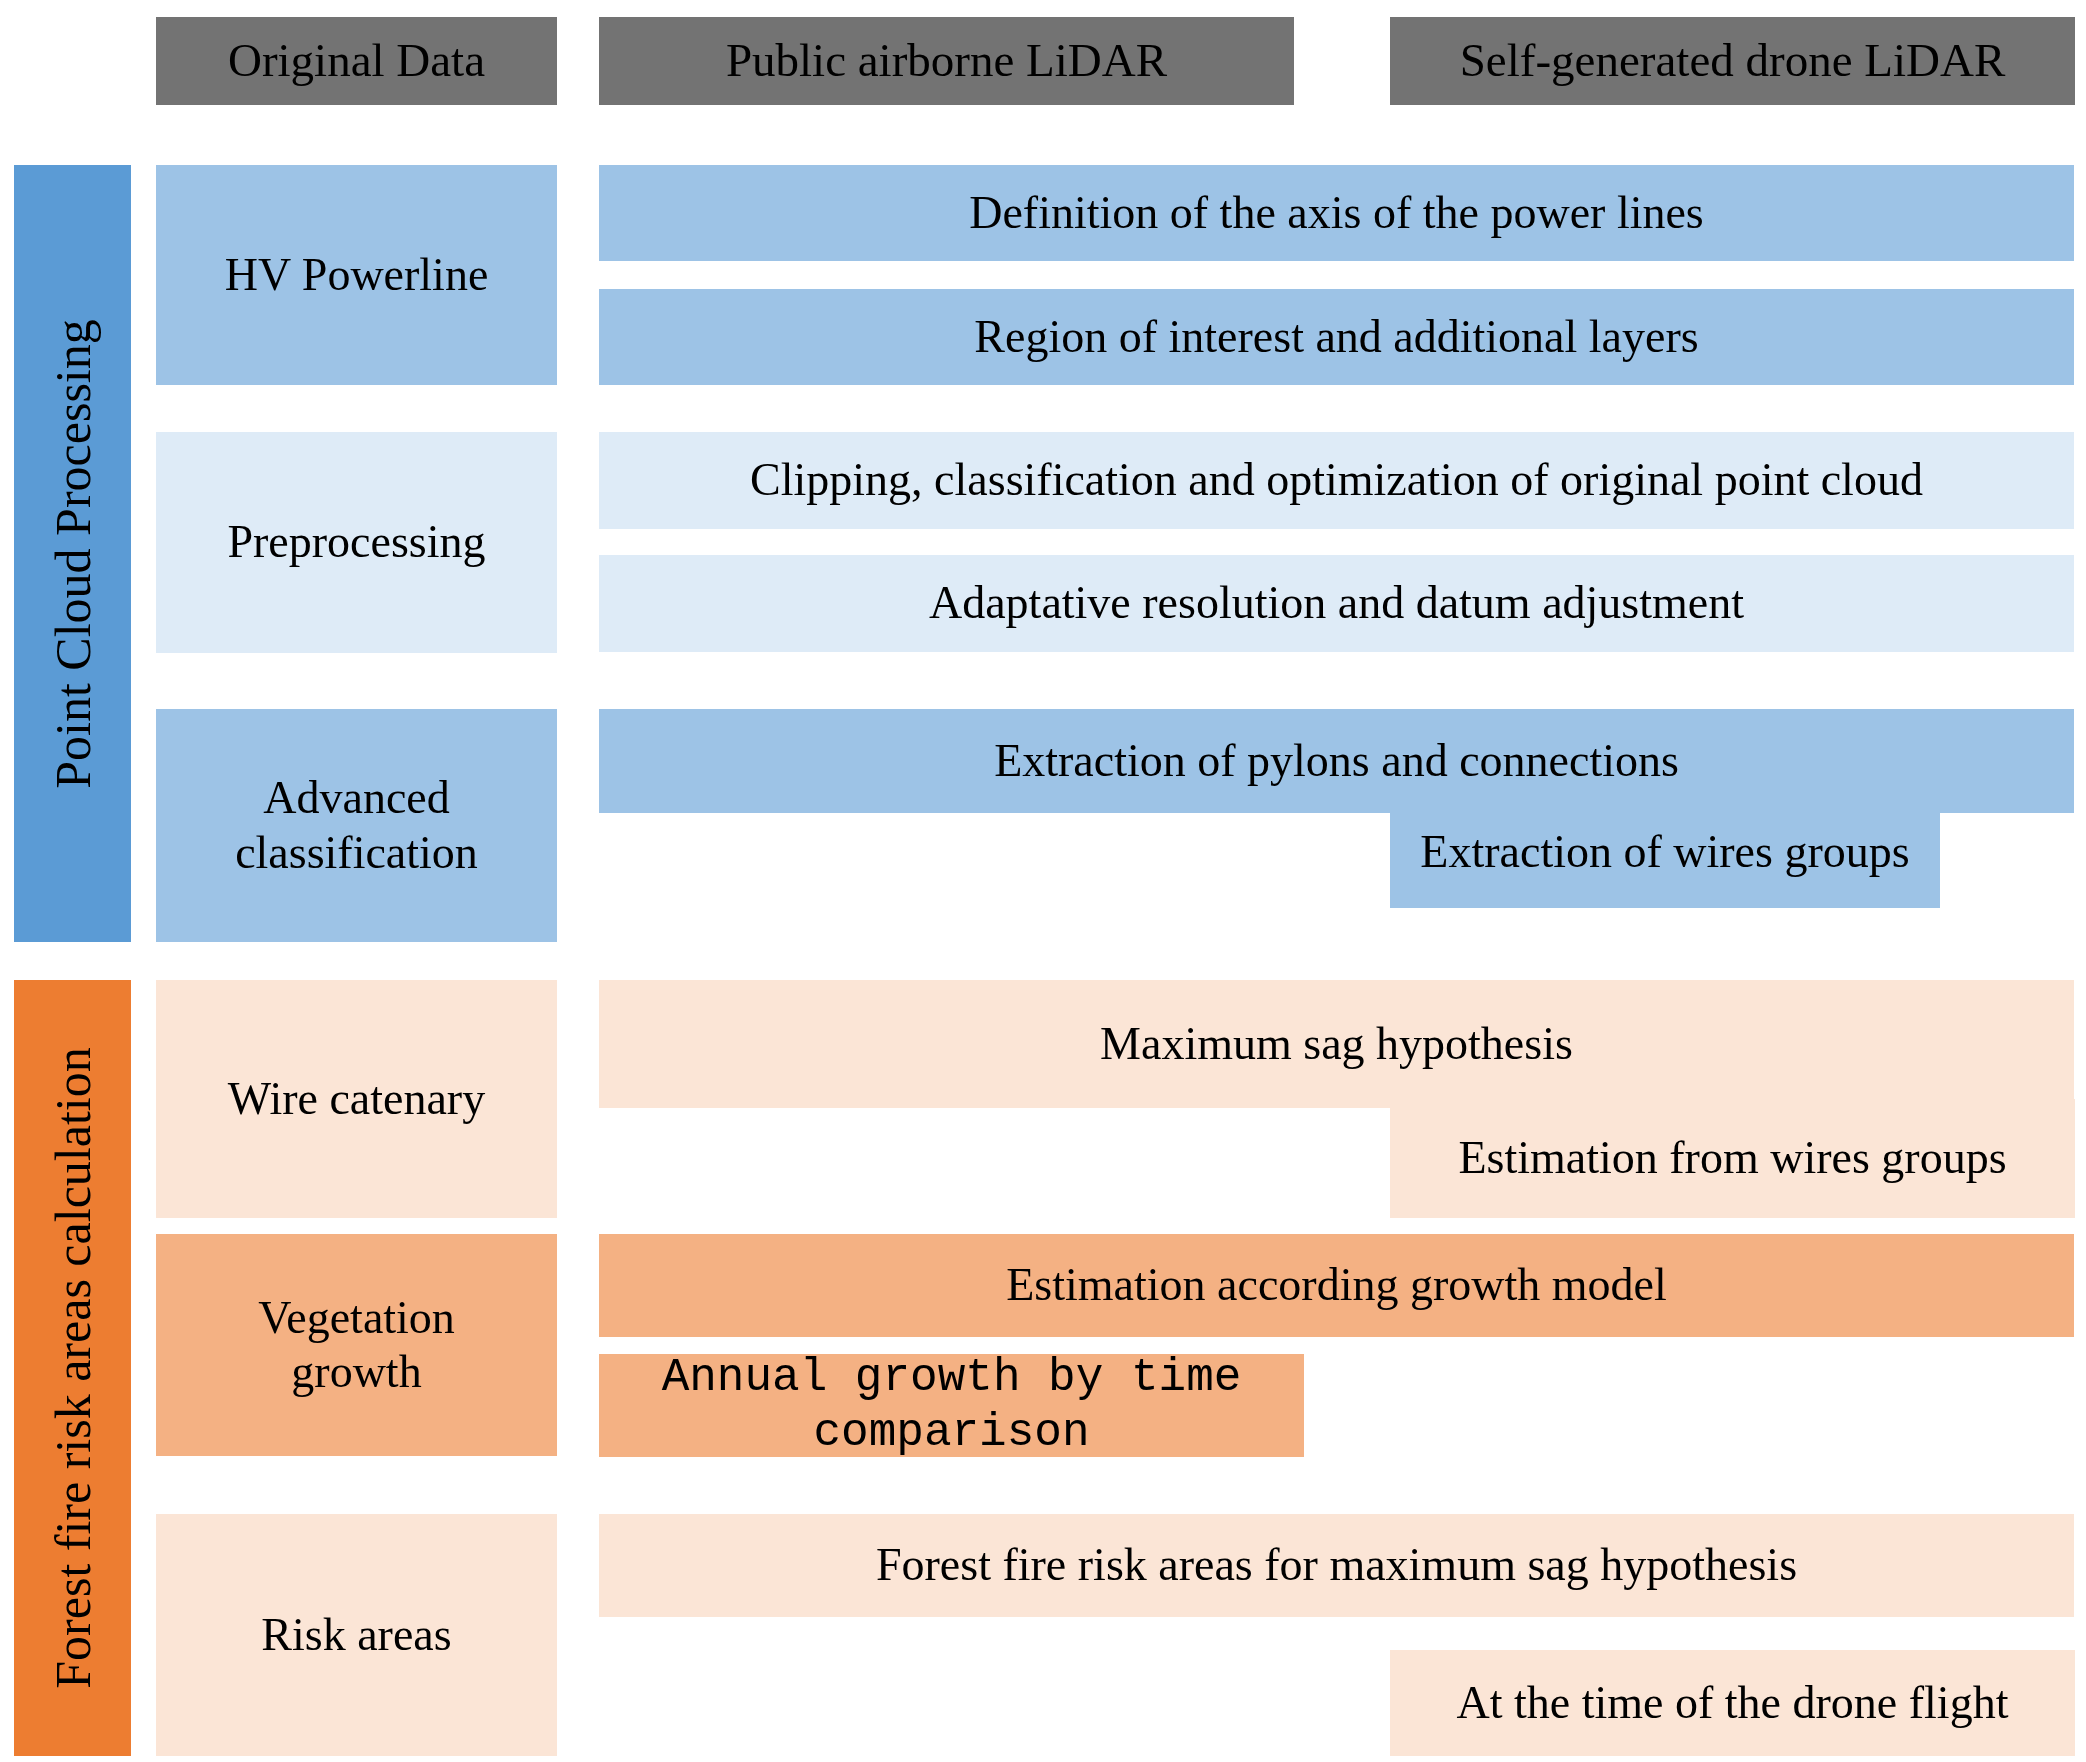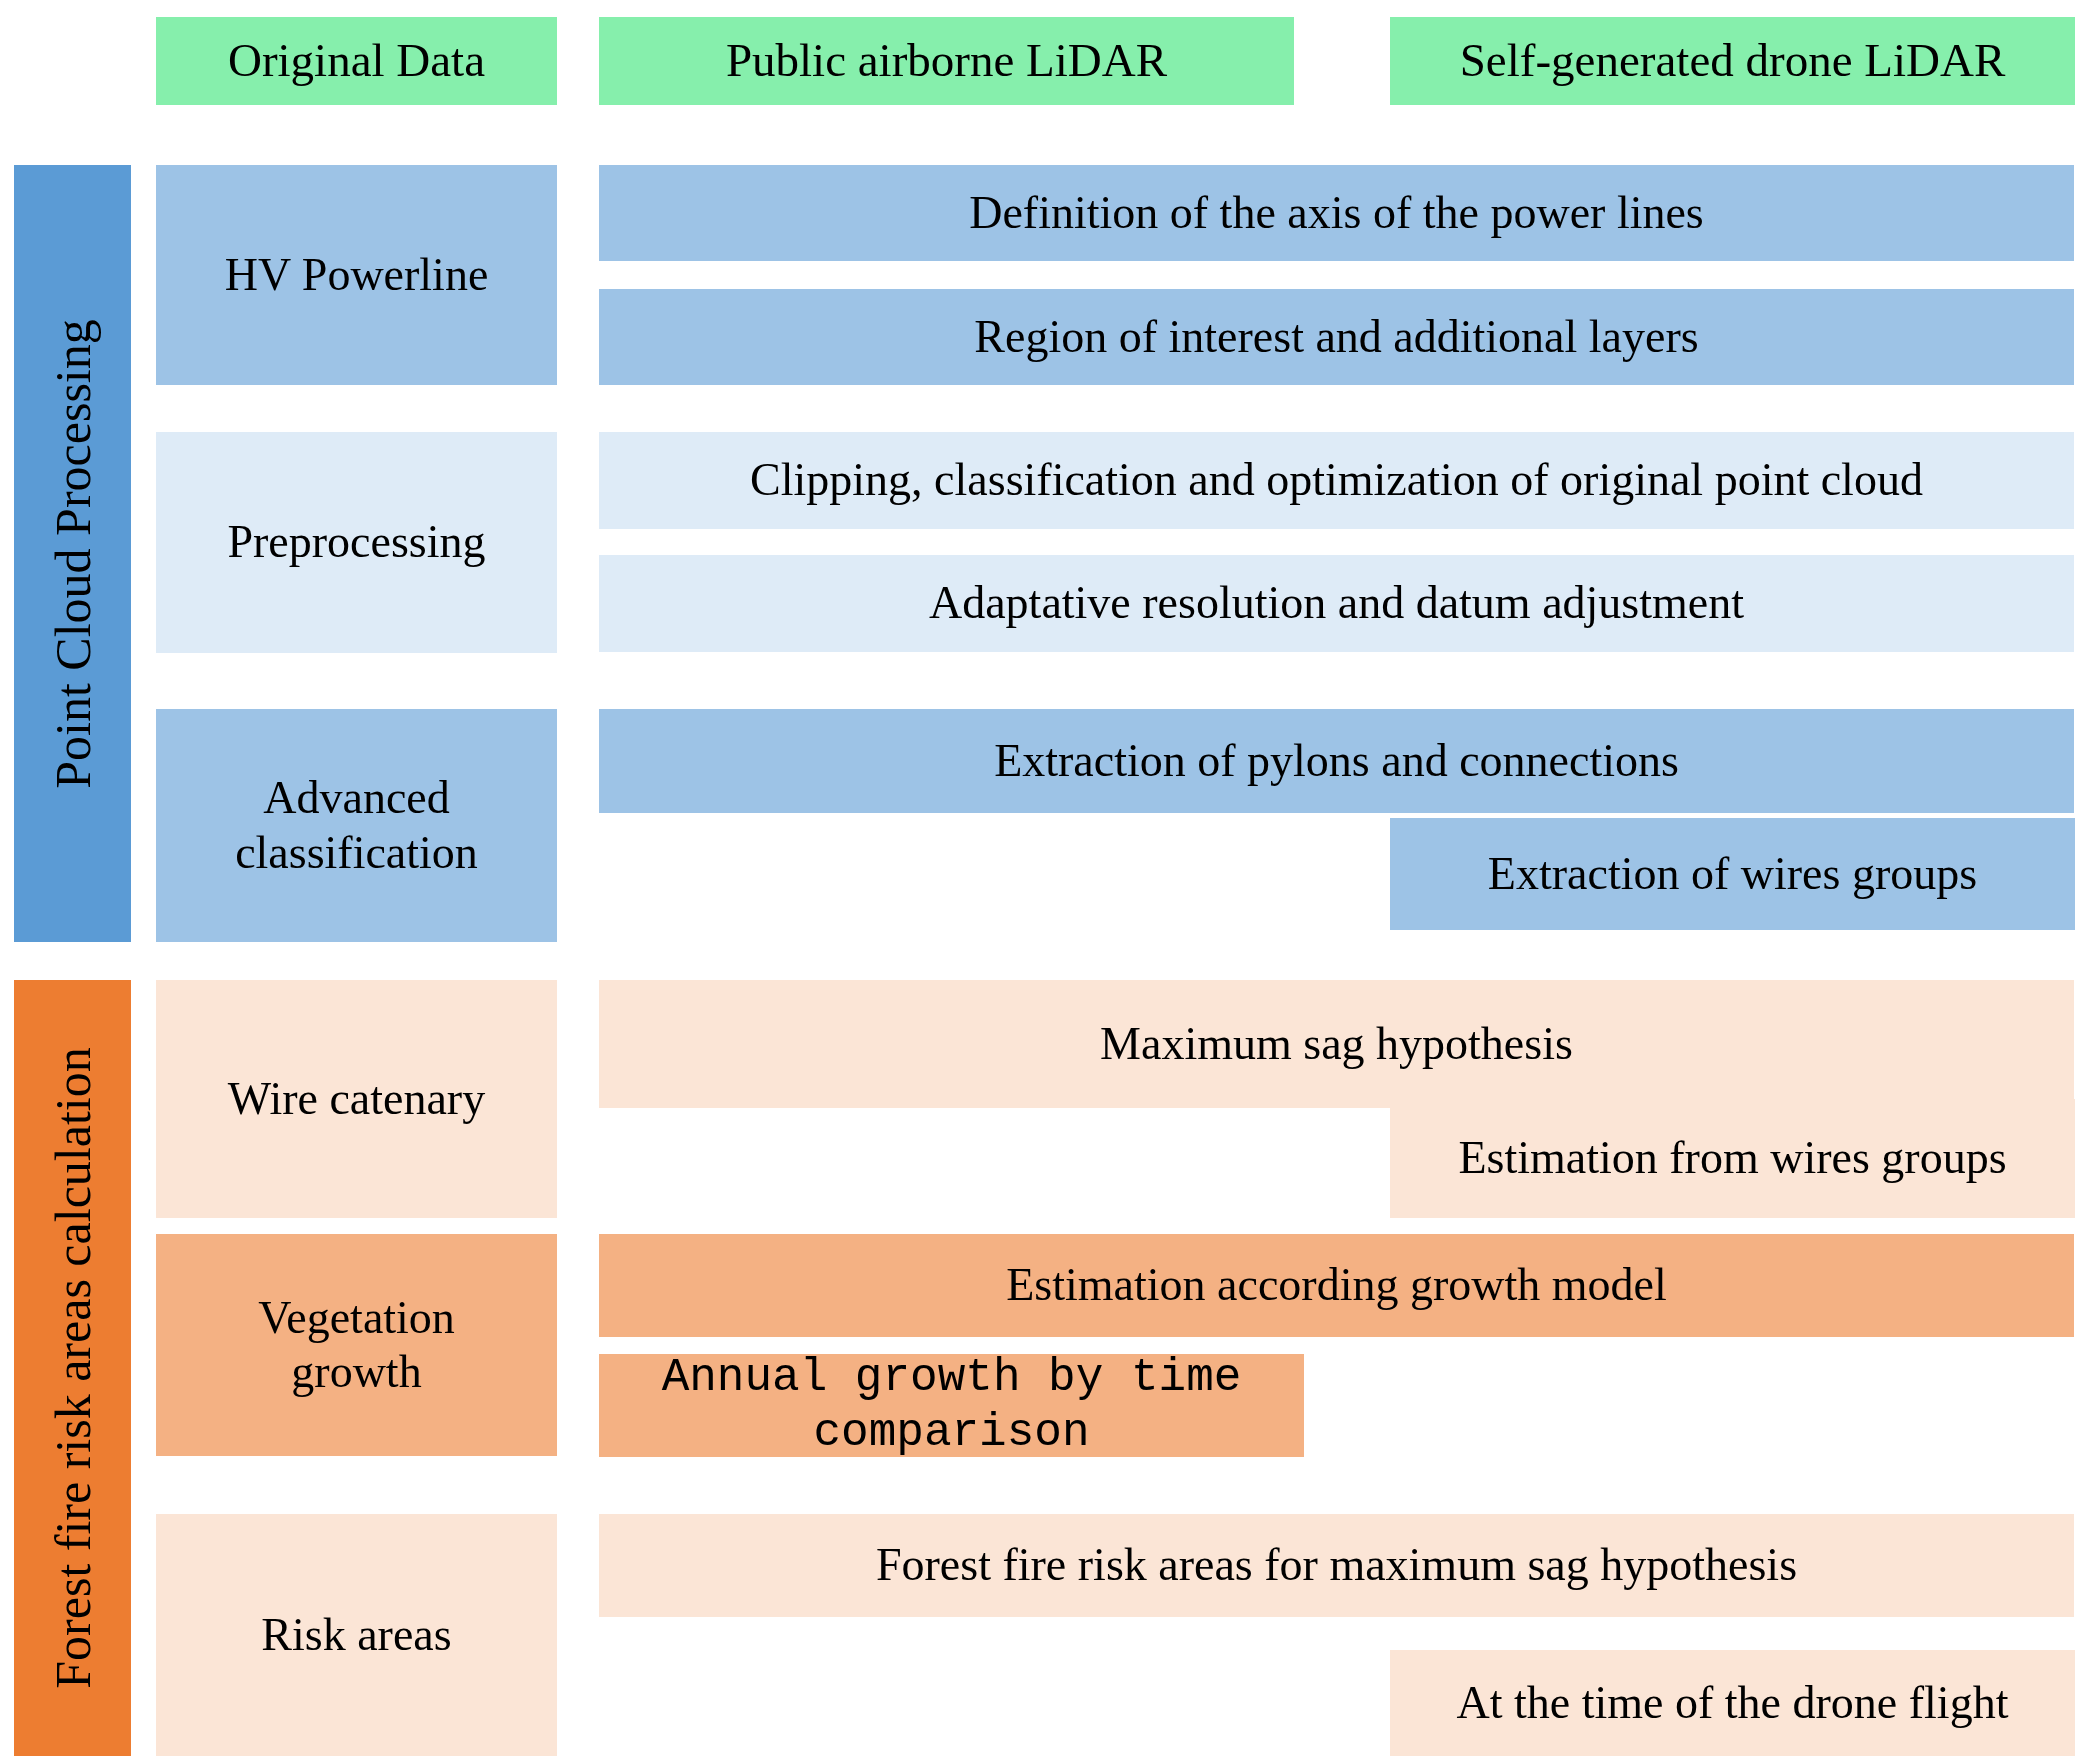--- a/index.html
+++ b/index.html
@@ -39,21 +39,21 @@
   .vlabel {
     position: absolute;
     left: 50%;
     top: 50%;
     transform: translate(-50%, -50%) rotate(-90deg);
     white-space: nowrap;
     font-size: 50px;
     text-align: center;
   }
   
-  .c-green       { background: #86efac; }
+  .c-green       { background: #737373; }
   .c-blue-strong { background: #5B9BD5; }
   .c-blue-mid    { background: #9DC3E6; }
   .c-blue-light  { background: #DEEBF7; }
   .c-or-strong   { background: #ED7D31; }
   .c-or-mid      { background: #F4B183; }
   .c-or-light    { background: #FBE5D6; }
 </style>
 </head>
 <body>
 
@@ -105,21 +105,21 @@
   </div>
   <div class="box step c-blue-light" style="left:599px; top:432px; width:1475px; height:97px;">
     <span>Clipping, classification and optimization of original point cloud</span>
   </div>
   <div class="box step c-blue-light" style="left:599px; top:555px; width:1475px; height:97px;">
     <span>Adaptative resolution and datum adjustment</span>
   </div>
   <div class="box step c-blue-mid" style="left:599px; top:709px; width:1475px; height:104px;">
     <span>Extraction of pylons and connections</span>
   </div>
-  <div class="box step c-blue-mid" style="left:1390px; top:818px; width:685px; height:112px;">
+  <div class="box step c-blue-mid" style="left:1390px; top:796px; width:550px; height:112px;">
     <span>Extraction of wires groups</span>
   </div>
 
   <div class="box step c-or-light" style="left:599px; top:980px; width:1475px; height:128px;">
     <span>Maximum sag hypothesis</span>
   </div>
   <div class="box step c-or-light" style="left:1390px; top:1099px; width:685px; height:119px;">
     <span>Estimation from wires groups</span>
   </div>
   <div class="box step c-or-mid" style="left:599px; top:1234px; width:1475px; height:103px;">

